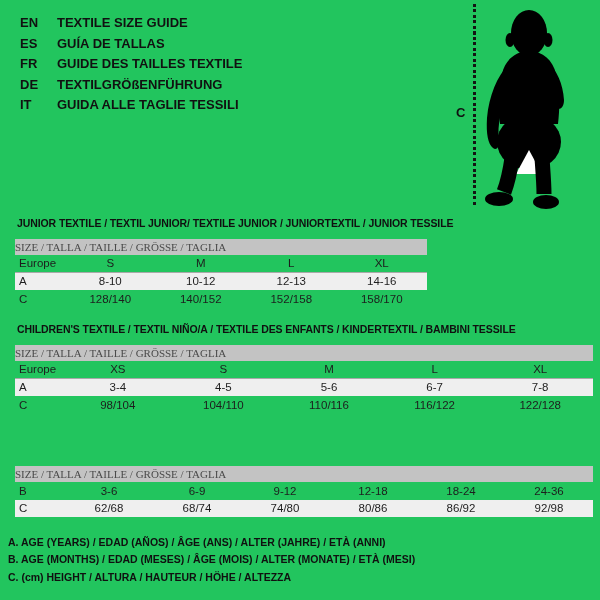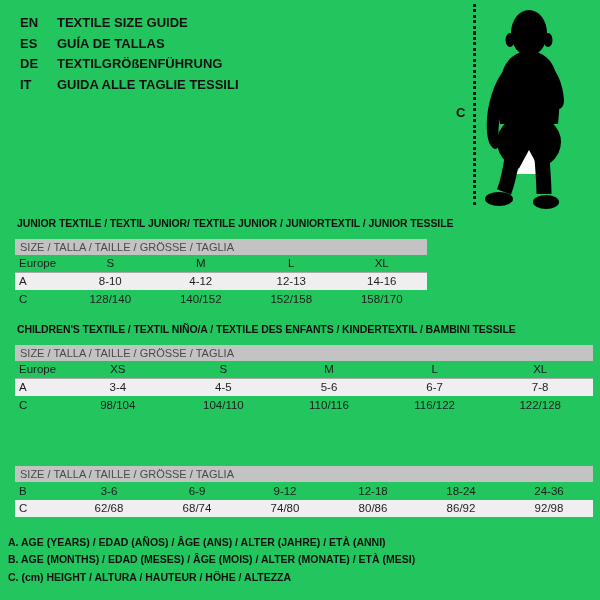--- a/index.html
+++ b/index.html
@@ -18,21 +18,21 @@
     background:repeating-linear-gradient(180deg,#141414 0 3px,transparent 3px 5.5px); }
   .c-label { position:absolute; left:456px; top:105px; font-weight:bold; font-size:13px; color:#111; }
   .silhouette { position:absolute; left:483px; top:2px; width:112px; height:210px; }
 
   
   .ttl { position:absolute; left:17px; font-weight:bold; font-size:10.5px; letter-spacing:-0.1px;
     white-space:nowrap; color:#101010; }
   .stable { position:absolute; left:15px; font-size:11.5px; color:#1d1d1d; }
   .w1 { width:412px; } .w2 { width:578px; }
   .bar { height:16px; background:#c3c3c3; color:#4a4a4a; display:flex; align-items:center;
-    padding-left:5px; font-size:11px; }
+    font-size:11px;font-family:Liberation Serif, serif; }
   .trow { display:flex; height:17.5px; align-items:center; }
   .trow.alt { background:#efefef; }
   .trow.hdr { border-bottom:1px solid #a9a9a9; }
   .lbl { width:50px; padding-left:4px; }
   .cell { flex:1; text-align:center; }
 
   
   .notes { position:absolute; left:8px; top:534px; font-weight:bold; font-size:10.5px;
     line-height:17.3px; color:#101010; white-space:nowrap; }
 </style>
@@ -42,20 +42,24 @@
 <div class="page">
 
   <div class="lang-block">
     <div class="lang-row">
       <span class="lang-code">EN</span>
       <span class="lang-title">TEXTILE SIZE GUIDE</span>
     </div>
     <div class="lang-row">
       <span class="lang-code">ES</span>
       <span class="lang-title">GUÍA DE TALLAS</span>
+    </div>
+    <div class="lang-row">
+      <span class="lang-code">FR</span>
+      <span class="lang-title">GUIDE DES TAILLES TEXTILE</span>
     </div>
     <div class="lang-row">
       <span class="lang-code">DE</span>
       <span class="lang-title">TEXTILGRÖßENFÜHRUNG</span>
     </div>
     <div class="lang-row">
       <span class="lang-code">IT</span>
       <span class="lang-title">GUIDA ALLE TAGLIE TESSILI</span>
     </div>
   </div>
@@ -85,21 +89,21 @@
     <div class="trow hdr">
       <div class="lbl">Europe</div>
       <div class="cell">S</div>
       <div class="cell">M</div>
       <div class="cell">L</div>
       <div class="cell">XL</div>
     </div>
     <div class="trow alt">
       <div class="lbl">A</div>
       <div class="cell">8-10</div>
-      <div class="cell">4-12</div>
+      <div class="cell">10-12</div>
       <div class="cell">12-13</div>
       <div class="cell">14-16</div>
     </div>
     <div class="trow">
       <div class="lbl">C</div>
       <div class="cell">128/140</div>
       <div class="cell">140/152</div>
       <div class="cell">152/158</div>
       <div class="cell">158/170</div>
     </div>

